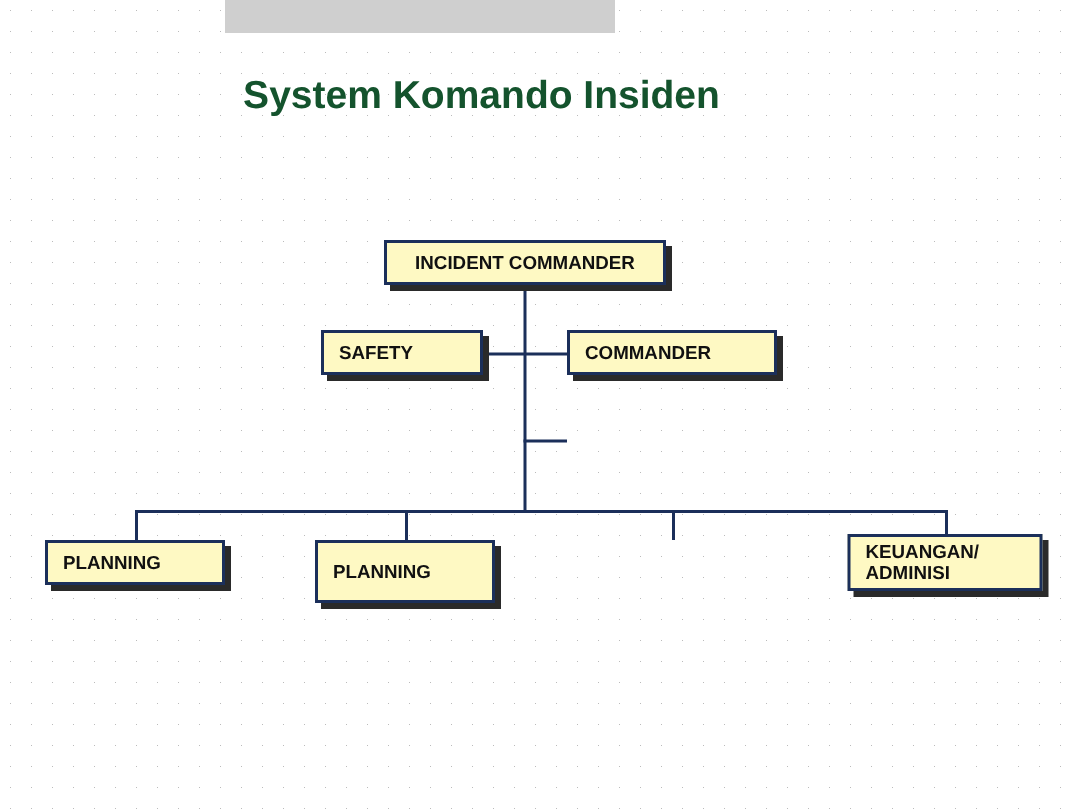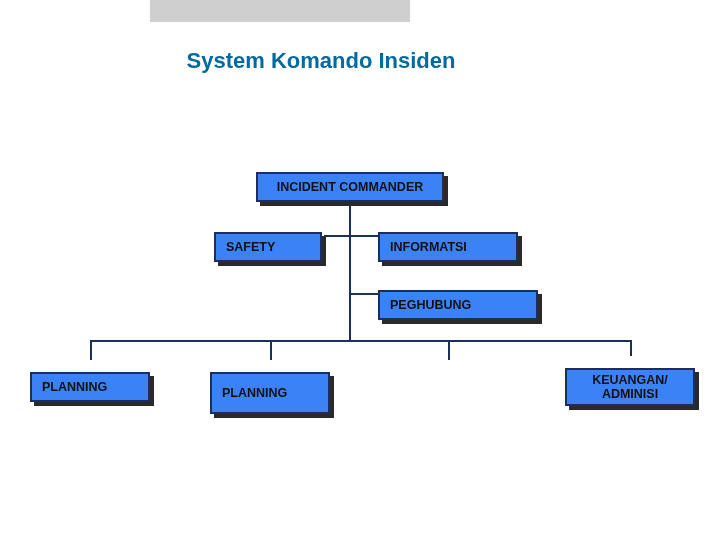--- a/index.html
+++ b/index.html
@@ -29,52 +29,50 @@
     height: 22px;
     background: #cfcfcf;
   }
   
   .title {
     position: absolute;
     top: 48px;
     left: 0;
     width: 642px;
     text-align: center;
-    font-size: 22px;
+    font-size: 26px;
     font-weight: bold;
-    color: #0369a1;
+    color: #14532d;
   }
   
   .chart {
     position: absolute;
     top: 160px;
     left: 0;
     width: 720px;
     height: 320px;
   }
   .box {
     position: absolute;
-    background: #3b82f6;
+    background: #fef9c3;
     border: 2px solid #1b2f5a;
     box-shadow: 4px 4px 0 #2a2a2a;
     font-size: 12.5px;
     font-weight: bold;
     color: #111;
     display: flex;
     align-items: center;
     padding: 0 10px;
     box-sizing: border-box;
     white-space: nowrap;
-    margin-top: 12px;
   }
   .box.multiline {
     white-space: normal;
     line-height: 1.15;
     align-items: center;
-    text-align: center;
   }
   
   
   .b-commander { left: 256px; top: 0;   width: 188px; height: 30px; justify-content: center; }
   
   .b-safety    { left: 214px; top: 60px; width: 108px; height: 30px; }
   .b-info      { left: 378px; top: 60px; width: 140px; height: 30px; }
   
   .b-liaison   { left: 378px; top: 118px; width: 160px; height: 30px; }
   
@@ -109,19 +107,18 @@
 
   <div class="line hline" style="left:90px; top:180px; width:540px;"></div>
 
   <div class="line vline" style="left:90px;  top:180px; height:20px;"></div>
   <div class="line vline" style="left:270px; top:180px; height:20px;"></div>
   <div class="line vline" style="left:448px; top:180px; height:20px;"></div>
   <div class="line vline" style="left:630px; top:180px; height:16px;"></div>
 
   <div class="box b-commander">INCIDENT COMMANDER</div>
   <div class="box b-safety">SAFETY</div>
-  <div class="box b-info">INFORMATSI</div>
-  <div class="box b-liaison">PEGHUBUNG</div>
+  <div class="box b-info">COMMANDER</div>
   <div class="box b-ops">PLANNING</div>
   <div class="box b-plan">PLANNING</div>
   <div class="box b-fin multiline">KEUANGAN/ ADMINISI</div>
 
 </div>
 
 </body></html>

